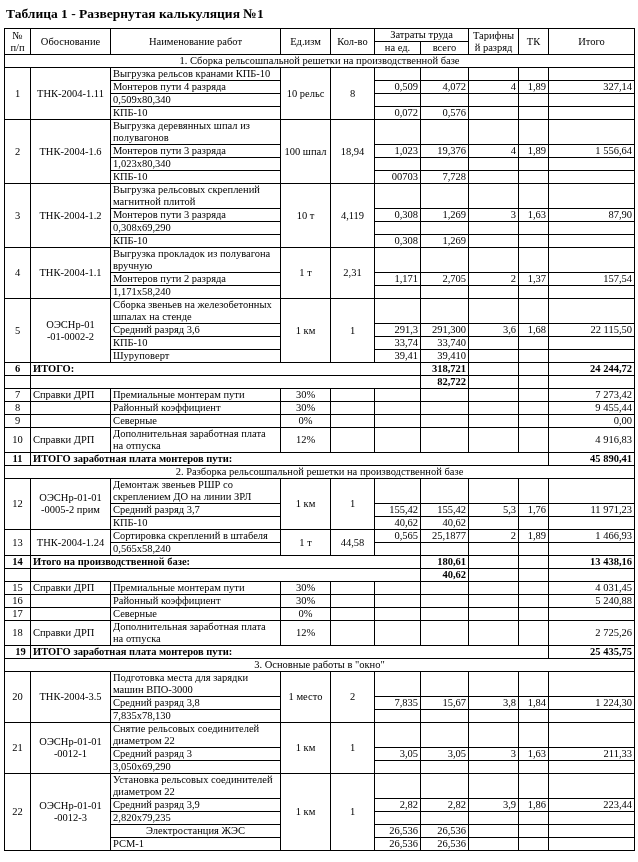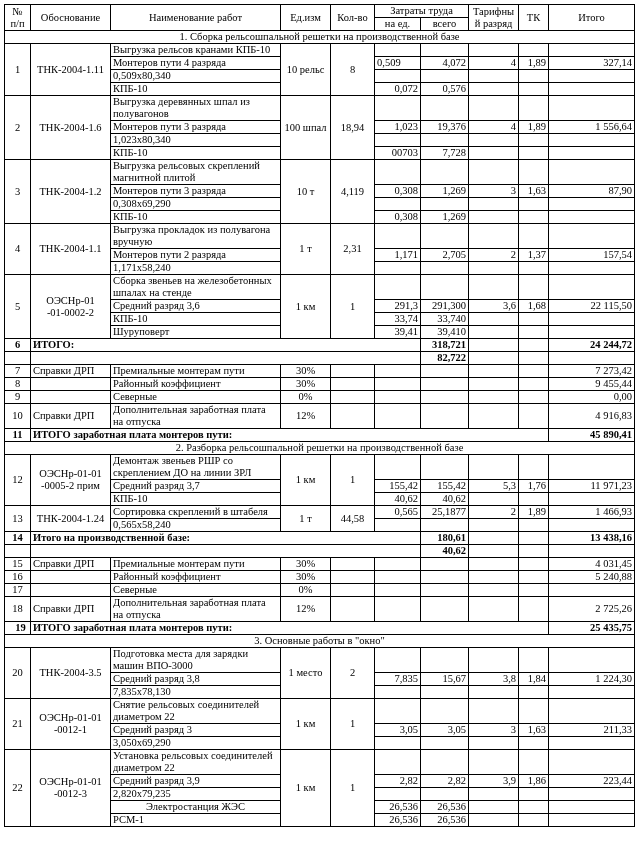--- a/index.html
+++ b/index.html
@@ -34,20 +34,21 @@
     word-wrap: break-word;
     font-weight: normal;
   }
   table.calc th { text-align: center; }
   td.section { text-align: center; }
 </style>
 </head>
 <body>
 
 <div class="page">
+  <div class="doc-title">Таблица 1 - Развернутая калькуляция №1</div>
 
   <table class="calc">
     <colgroup>
       <col style="width:26px">
       <col style="width:80px">
       <col style="width:170px">
       <col style="width:50px">
       <col style="width:44px">
       <col style="width:46px">
       <col style="width:48px">
@@ -84,21 +85,21 @@
           <td rowspan="4" style="text-align: center;">10 рельс</td>
           <td rowspan="4" style="text-align: center;">8</td>
           <td style="text-align: left;"></td>
           <td style="text-align: left;"></td>
           <td style="text-align: left;"></td>
           <td style="text-align: left;"></td>
           <td style="text-align: left;"></td>
         </tr>
         <tr>
           <td style="text-align: left;">Монтеров пути 4 разряда</td>
-          <td style="">0,509</td>
+          <td style="text-align: right;">0,509</td>
           <td style="text-align: right;">4,072</td>
           <td style="text-align: right;">4</td>
           <td style="text-align: right;">1,89</td>
           <td style="text-align: right;">327,14</td>
         </tr>
         <tr>
           <td style="text-align: left;">0,509х80,340</td>
           <td style="text-align: left;"></td>
           <td style="text-align: left;"></td>
           <td style="text-align: left;"></td>

